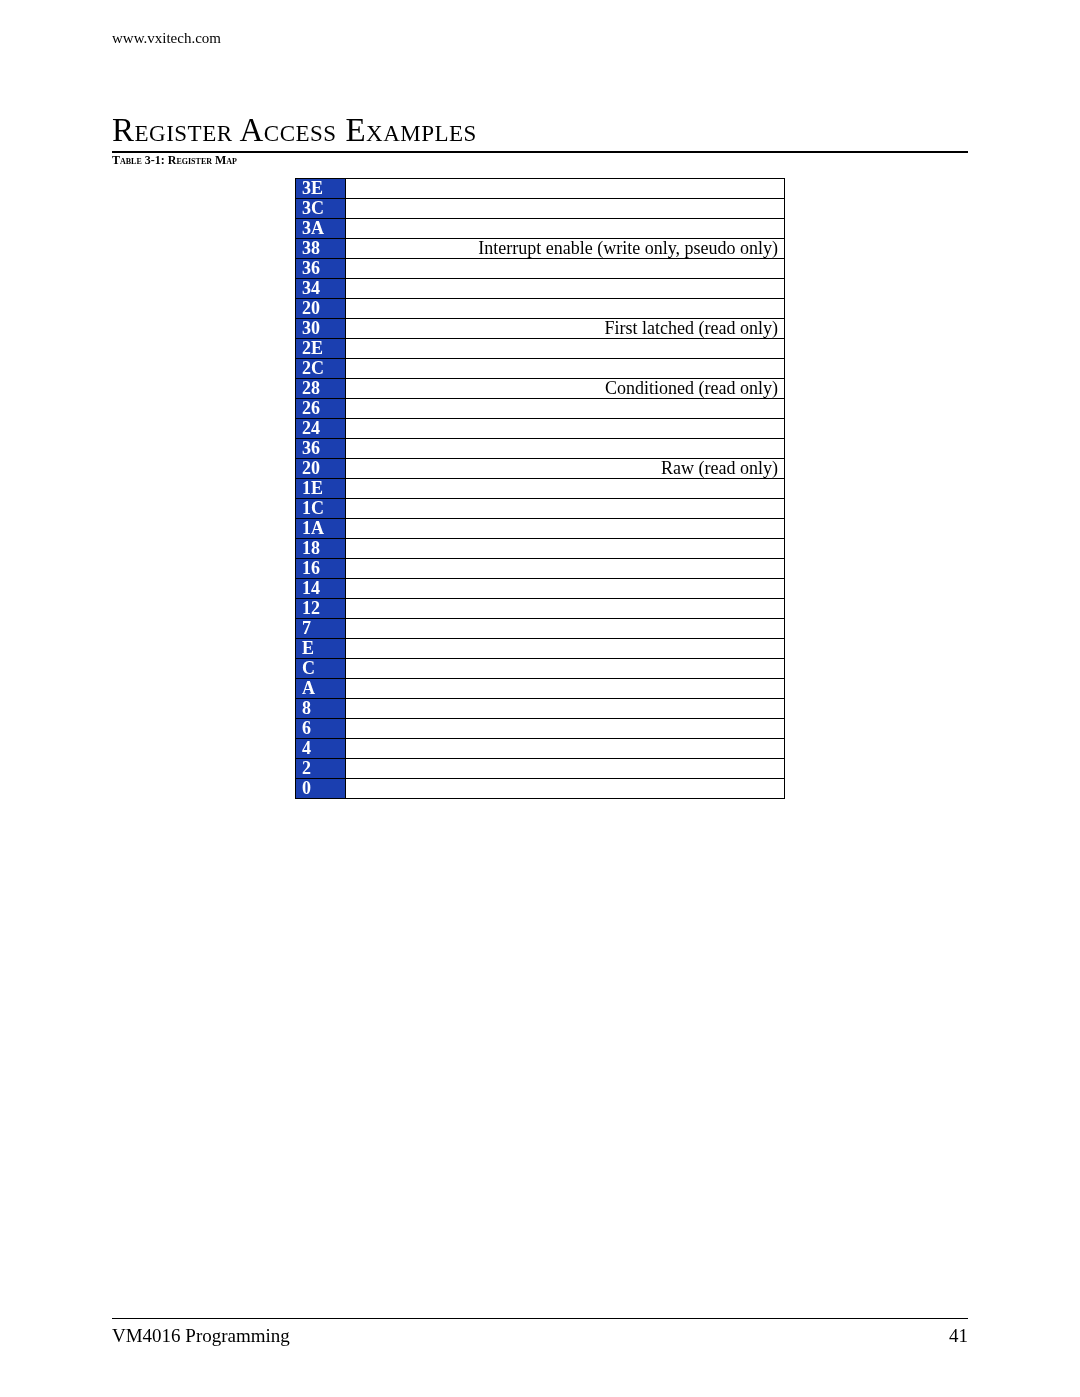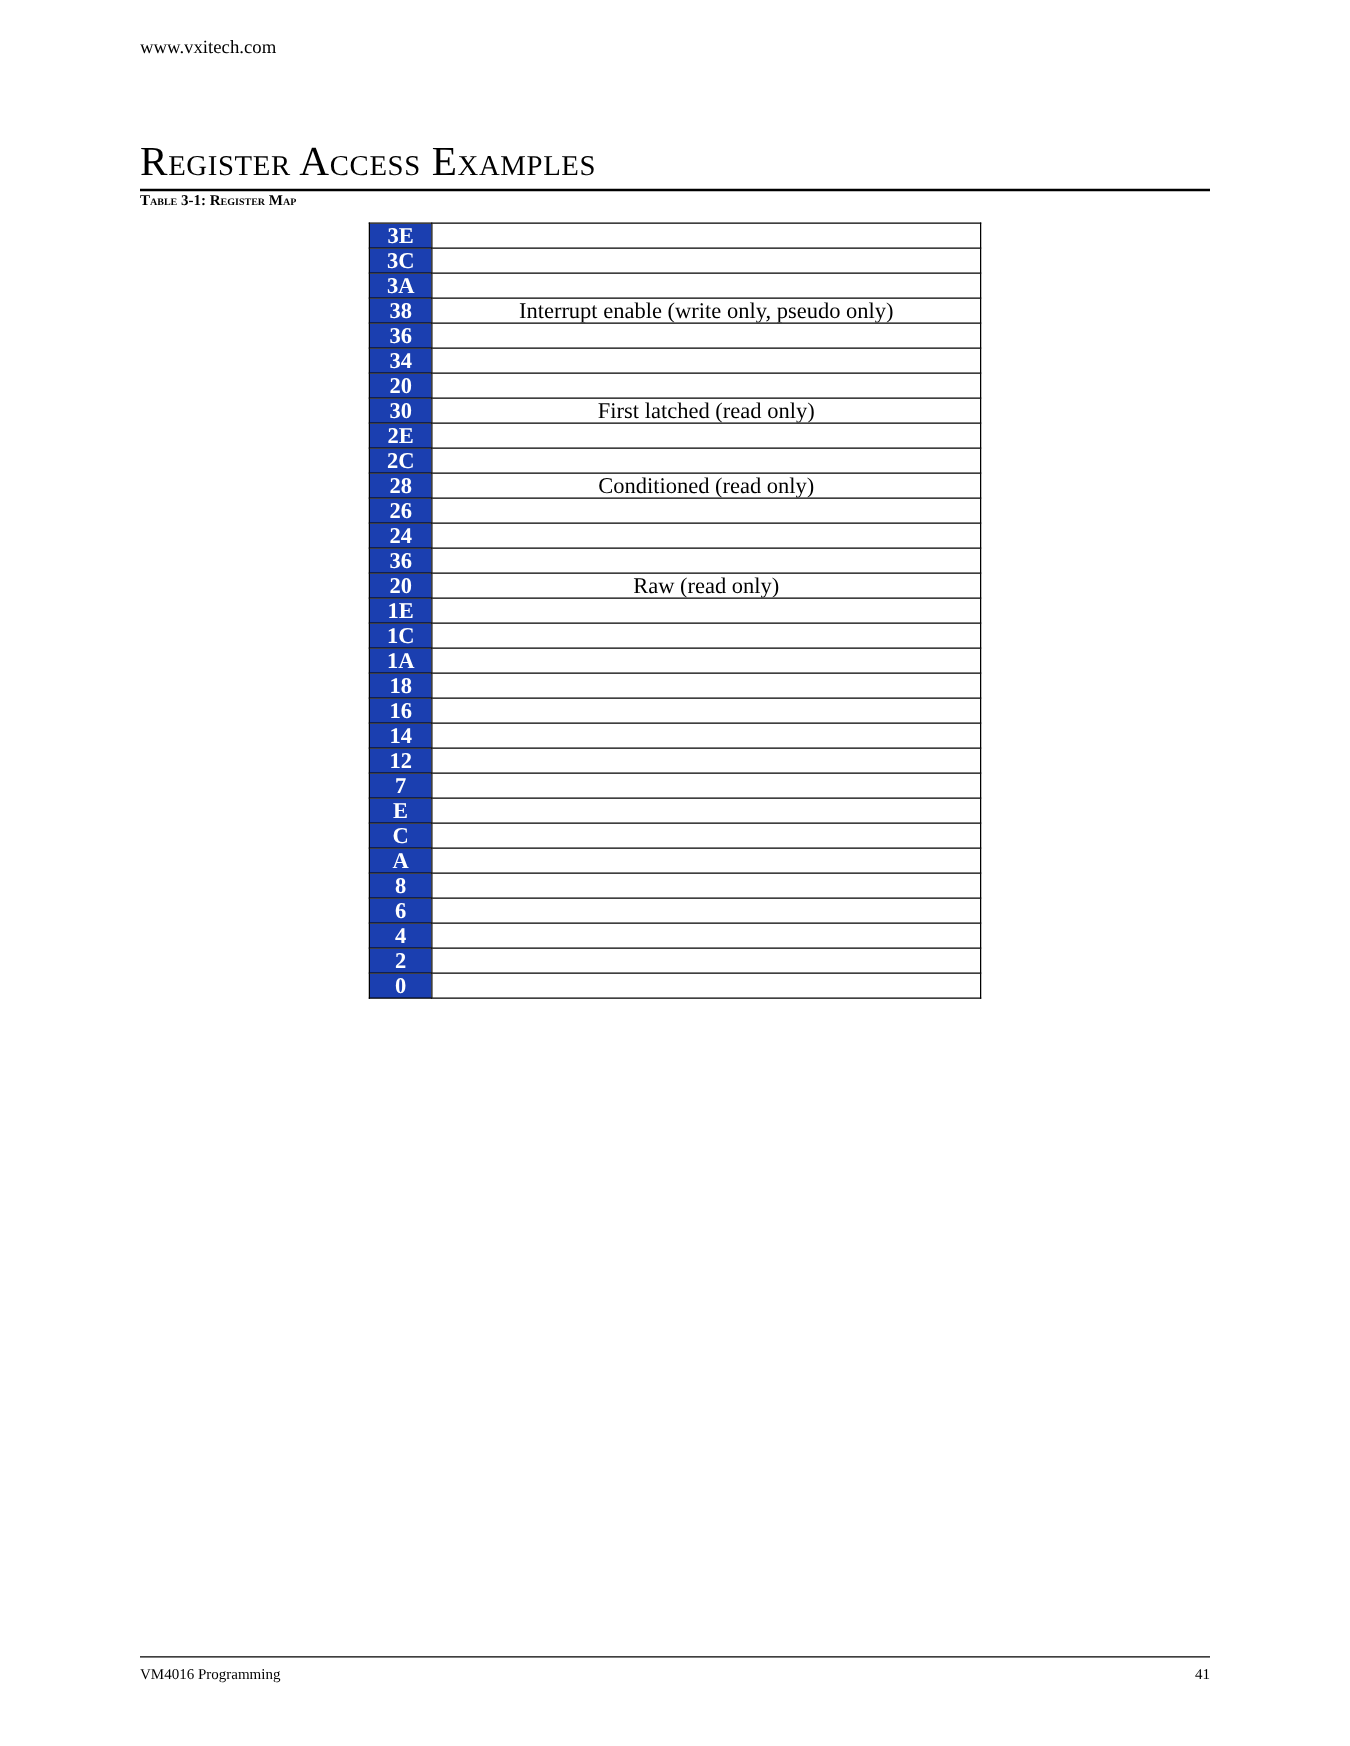--- a/index.html
+++ b/index.html
@@ -57,34 +57,34 @@
     vertical-align: middle;
     white-space: nowrap;
     overflow: hidden;
   }
   col.addr { width: 50px; }
   col.desc { width: auto; }
   td.addr {
     background: var(--brand-blue);
     color: #fff;
     font-weight: bold;
-    text-align: center;
+    text-align: left;
     border-right: 1.5px solid #000;
   }
-  td.desc { text-align: center; }
+  td.desc { text-align: right; }
   .footer {
     position: absolute;
     left: 112px;
     right: 112px;
     bottom: 50px;
     border-top: 1.5px solid #000;
     padding-top: 6px;
     display: flex;
     justify-content: space-between;
-    font-size: 12px;
+    font-size: 19px;
   }
 </style>
 </head>
 <body>
 
 <div class="page">
   <div class="header-url">www.vxitech.com</div>
   <div class="section-title">Register Access Examples</div>
   <div class="table-caption">Table 3-1: Register Map</div>
   <div class="register-table-wrap">

